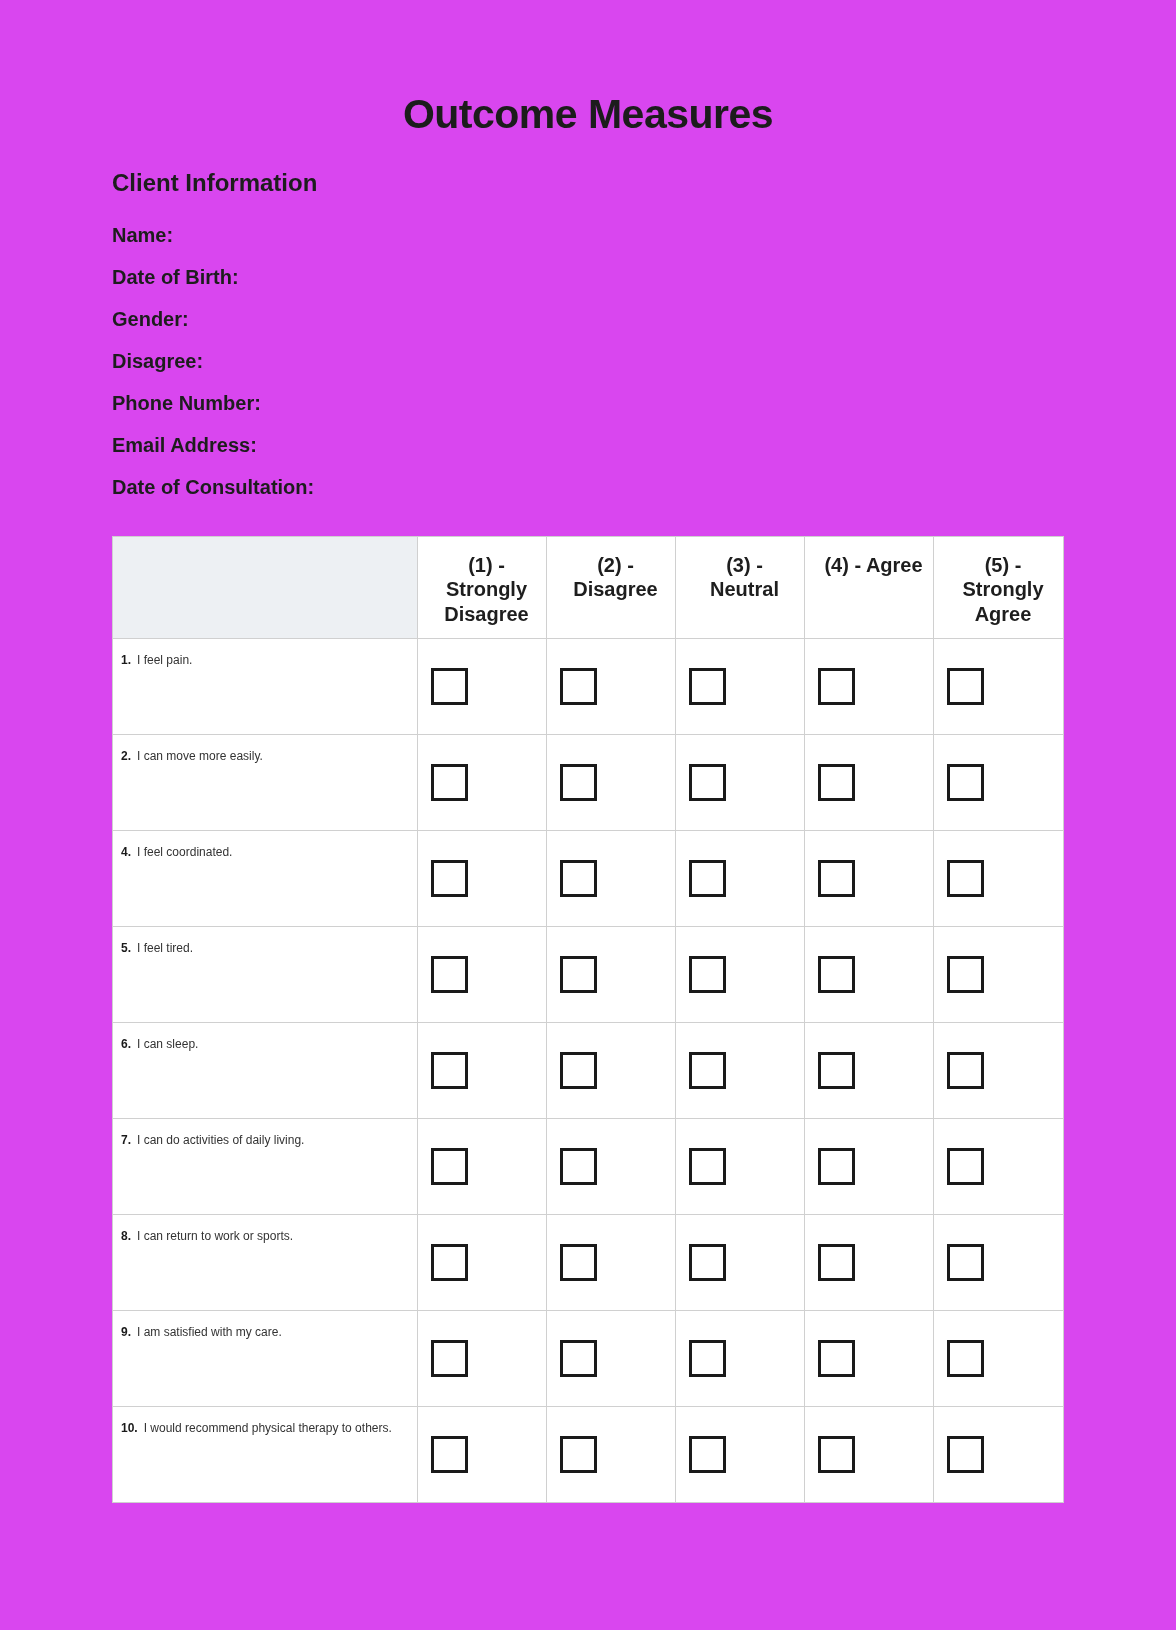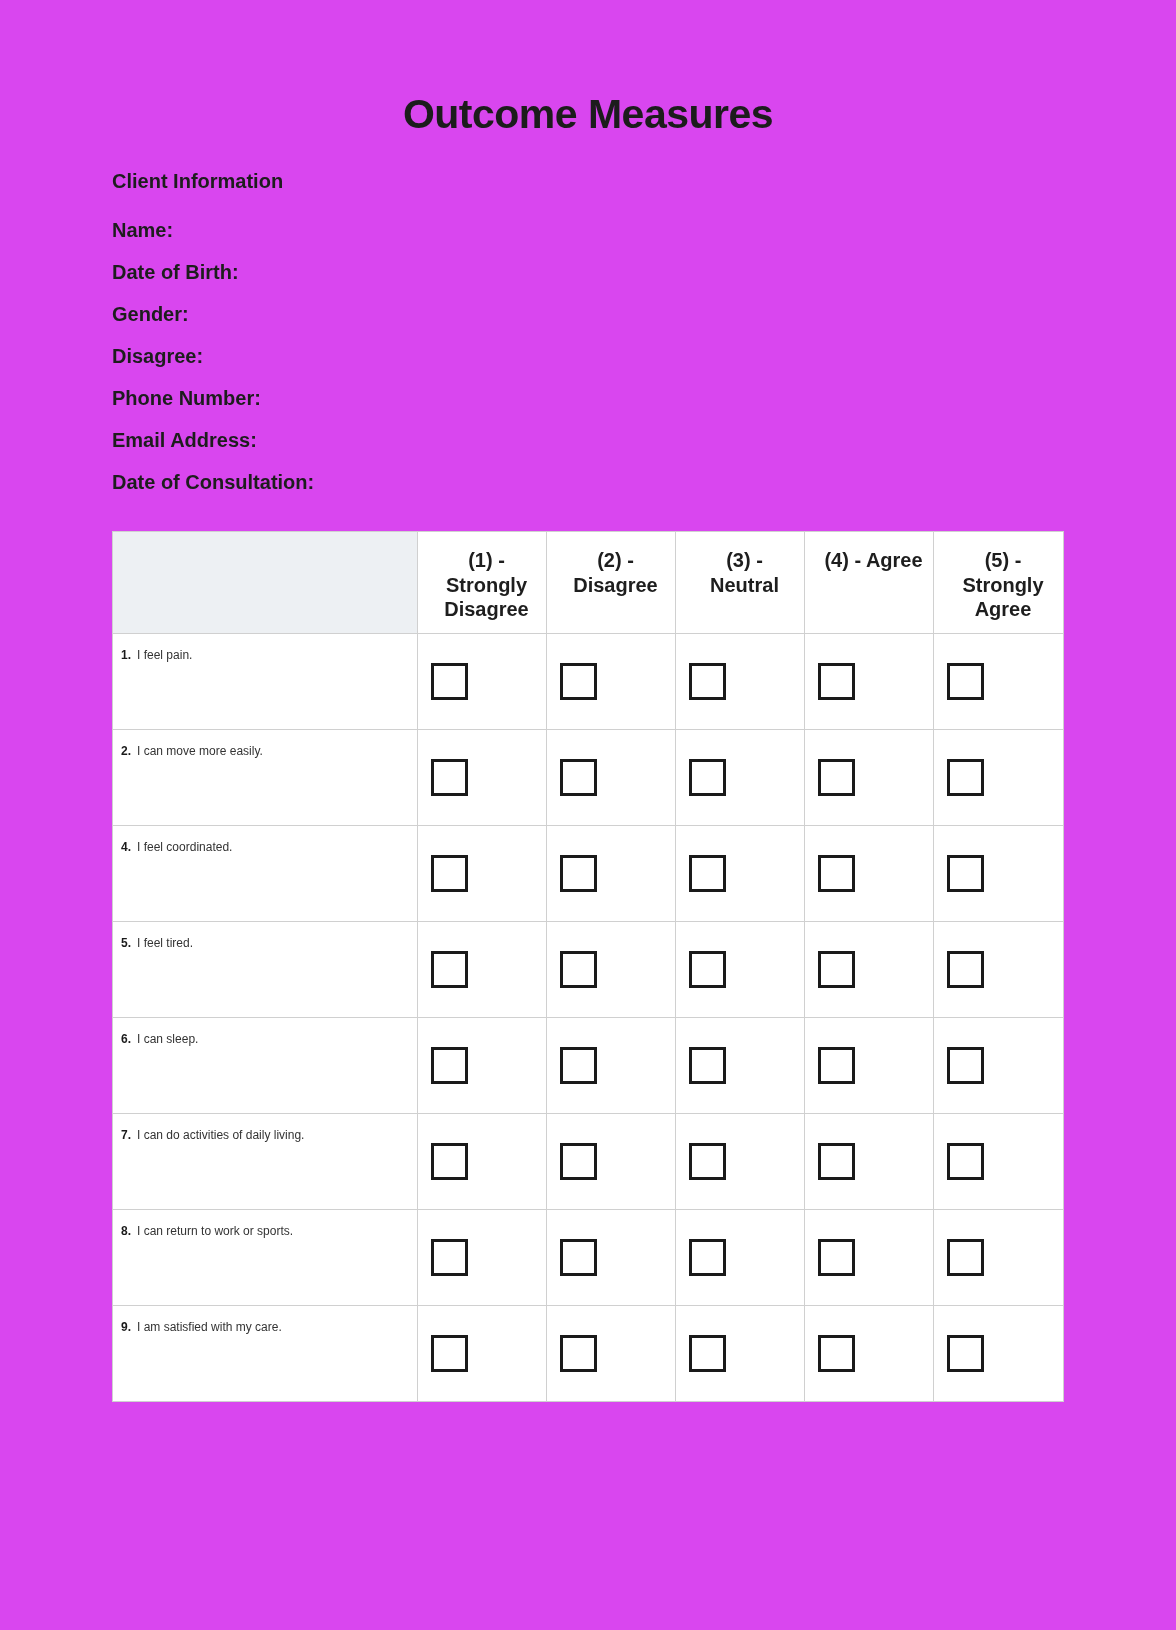--- a/index.html
+++ b/index.html
@@ -18,21 +18,21 @@
     text-align: center;
     font-size: 41px;
     line-height: 1.2;
     font-weight: 800;
     letter-spacing: -0.5px;
     color: #1c1c1c;
   }
   .content { padding: 0 112px; }
   .section-heading {
     margin-top: 30px;
-    font-size: 20px;
+    font-size: 24px;
     line-height: 1.2;
     font-weight: 700;
     color: #1d1d1d;
   }
   .fields { margin-top: 26px; }
   .field {
     font-size: 20px;
     line-height: 23px;
     font-weight: 700;
     color: #1d1d1d;
@@ -257,17 +257,35 @@
             <td class="c">
                 <div class="checkbox"></div>
               </td>
             <td class="c">
                 <div class="checkbox"></div>
               </td>
             <td class="c">
                 <div class="checkbox"></div>
               </td>
           </tr>
+          <tr>
+            <td class="q"><span class="q-num">10.</span><span class="q-text">I would recommend physical therapy to others.</span></td>
+            <td class="c">
+                <div class="checkbox"></div>
+              </td>
+            <td class="c">
+                <div class="checkbox"></div>
+              </td>
+            <td class="c">
+                <div class="checkbox"></div>
+              </td>
+            <td class="c">
+                <div class="checkbox"></div>
+              </td>
+            <td class="c">
+                <div class="checkbox"></div>
+              </td>
+          </tr>
         </tbody>
       </table>
     </div>
   </div>
 </div>
 
 </body></html>

